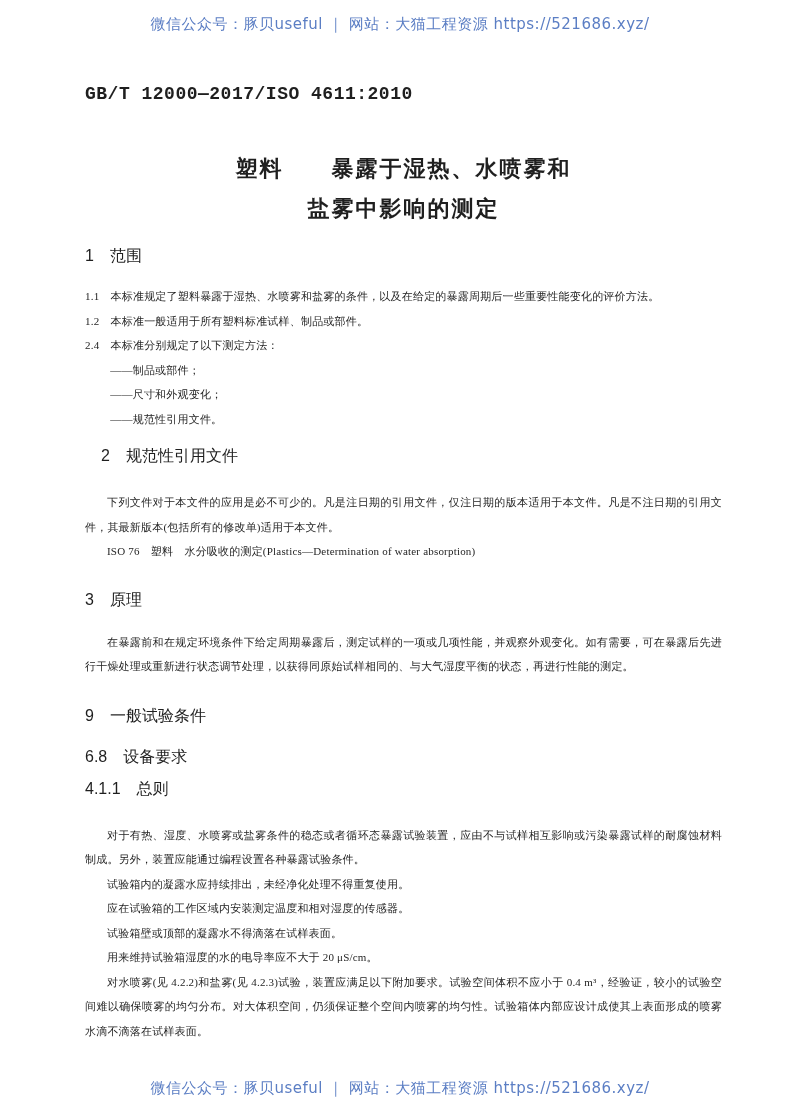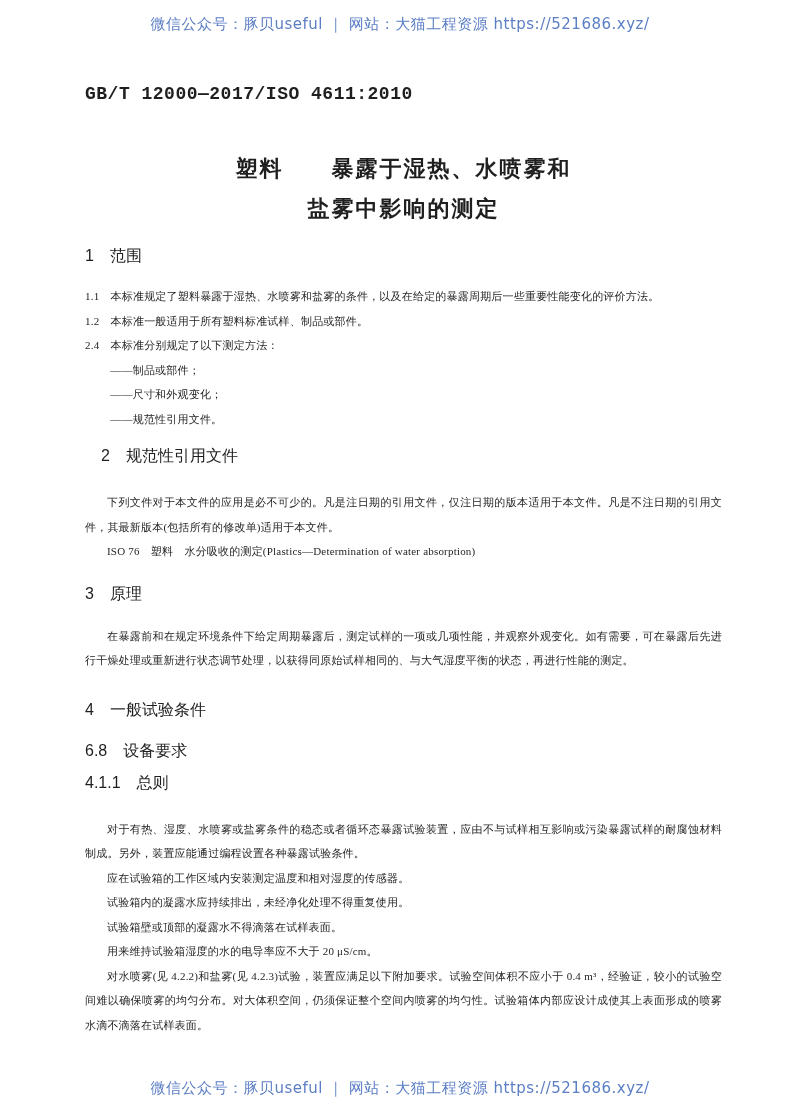--- a/index.html
+++ b/index.html
@@ -50,21 +50,21 @@
     font-family: "Liberation Sans", "DejaVu Sans", sans-serif;
   }
   .h {
     font-size: 16px;
     font-weight: normal;
     line-height: 24px;
     font-family: "Liberation Sans", "DejaVu Sans", sans-serif;
   }
   .h-scope     { margin: 15px 0 16px; }
   .h-ref       { margin: 13px 16px 22px; }
-  .h-principle { margin: 18px 0 18px; }
+  .h-principle { margin: 24px 0 18px; }
   .h-general   { margin: 25px 0 0; }
   .h-41        { margin: 17px 0 0; }
   .h-411       { margin: 8px 0 22px; }
   .p {
     margin: 0;
     font-size: 11px;
     line-height: 24.5px;
     text-align: justify;
     letter-spacing: 0.2px;
   }
@@ -95,26 +95,26 @@
     <p class="p dash">——尺寸和外观变化；</p>
     <p class="p dash">——规范性引用文件。</p>
 
     <div class="h h-ref">2　规范性引用文件</div>
     <p class="p indent">下列文件对于本文件的应用是必不可少的。凡是注日期的引用文件，仅注日期的版本适用于本文件。凡是不注日期的引用文件，其最新版本(包括所有的修改单)适用于本文件。</p>
     <p class="p indent">ISO 76　塑料　水分吸收的测定(Plastics—Determination of water absorption)</p>
 
     <div class="h h-principle">3　原理</div>
     <p class="p indent">在暴露前和在规定环境条件下给定周期暴露后，测定试样的一项或几项性能，并观察外观变化。如有需要，可在暴露后先进行干燥处理或重新进行状态调节处理，以获得同原始试样相同的、与大气湿度平衡的状态，再进行性能的测定。</p>
 
-    <div class="h h-general">4　一般试验条件</div>
+    <div class="h h-general">9　一般试验条件</div>
     <div class="h h-41">6.8　设备要求</div>
     <div class="h h-411">4.1.1　总则</div>
     <p class="p indent">对于有热、湿度、水喷雾或盐雾条件的稳态或者循环态暴露试验装置，应由不与试样相互影响或污染暴露试样的耐腐蚀材料制成。另外，装置应能通过编程设置各种暴露试验条件。</p>
+    <p class="p indent">试验箱内的凝露水应持续排出，未经净化处理不得重复使用。</p>
     <p class="p indent">应在试验箱的工作区域内安装测定温度和相对湿度的传感器。</p>
-    <p class="p indent">试验箱内的凝露水应持续排出，未经净化处理不得重复使用。</p>
     <p class="p indent">试验箱壁或顶部的凝露水不得滴落在试样表面。</p>
     <p class="p indent">用来维持试验箱湿度的水的电导率应不大于 20 μS/cm。</p>
     <p class="p indent">对水喷雾(见 4.2.2)和盐雾(见 4.2.3)试验，装置应满足以下附加要求。试验空间体积不应小于 0.4 m³，经验证，较小的试验空间难以确保喷雾的均匀分布。对大体积空间，仍须保证整个空间内喷雾的均匀性。试验箱体内部应设计成使其上表面形成的喷雾水滴不滴落在试样表面。</p>
 
   </div>
 
   <div class="watermark bottom">微信公众号：豚贝useful ｜ 网站：大猫工程资源 https://521686.xyz/</div>
 
 </div>
 

